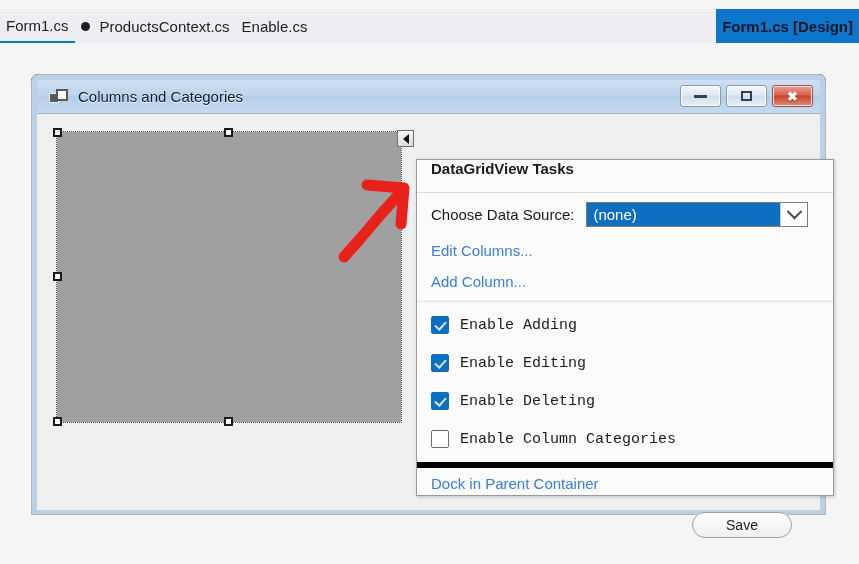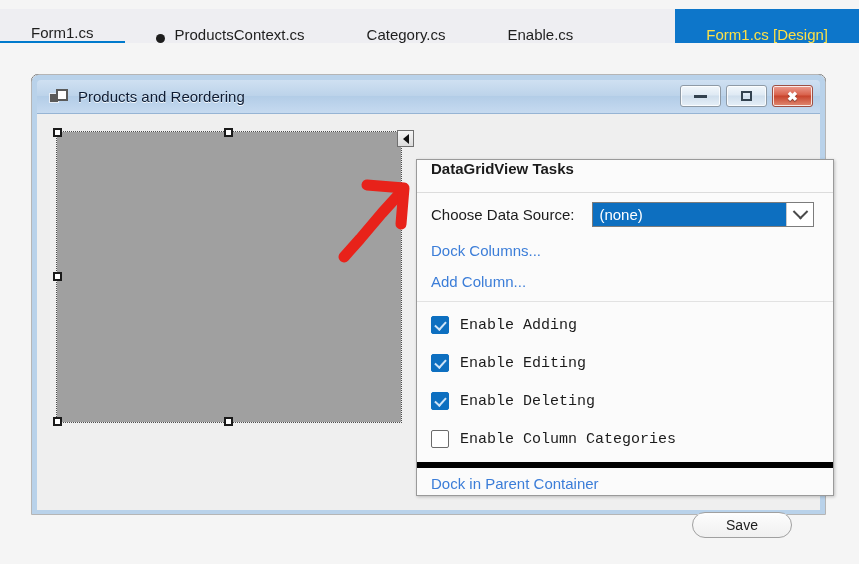--- a/index.html
+++ b/index.html
@@ -11,33 +11,33 @@
   }
   .root{position:relative;width:859px;height:564px;}
 
   
   .tabstrip{
     position:absolute;left:0;top:9px;width:859px;height:34px;
     background:#eeeef2;
     display:flex;align-items:stretch;
   }
   .tab{
-    display:flex;align-items:flex-end;
-    padding:0 31px;
+    display:flex;align-items:center;
+    padding:0 6px;
     font-size:15px;color:#1e1e1e;
     white-space:nowrap;
     position:relative;
   }
   .tab .dirty-dot{
     width:9px;height:9px;border-radius:50%;
     background:#1e1e1e;margin-right:10px;flex:0 0 auto;
   }
   .tab.preview{ border-bottom:2px solid #007acc; }
   .tab.active{
-    background:#0d76ca;color:#fde047;font-weight:normal;
+    background:#0d76ca;color:#0f172a;font-weight:bold;
   }
   .tabstrip-filler{flex:1 1 auto;background:#eeeef2;}
 
   
   .designer{
     position:absolute;left:0;top:43px;width:859px;height:521px;
     background:#f5f5f5;
   }
 
   
@@ -162,21 +162,21 @@
     padding:0 0 0 14px;
     border-bottom:1px solid #dcdcdc;
     background:#fbfbfb;
   }
   .tasks-title{font-size:15px;font-weight:bold;color:#1b1b1b;}
   .tasks-body{padding:0;}
   .row{display:flex;align-items:center;padding:0 14px;}
   .row-datasource{height:42px;}
   .lbl{font-size:15px;color:#1b1b1b;}
   .combo{
-    margin-left:18px;width:222px;height:25px;
+    margin-left:12px;width:222px;height:25px;
     border:1px solid #7c7c7c;box-sizing:border-box;
     background:#0369a1;display:flex;align-items:stretch;
   }
   .combo-value{
     flex:1 1 auto;background:#0d6fc0;color:#ffffff;
     display:flex;align-items:center;padding-left:6px;font-size:15px;
   }
   .combo-arrow{
     width:26px;flex:0 0 auto;background:#ffffff;border-left:1px solid #c9c9c9;
     display:flex;align-items:center;justify-content:center;
@@ -214,41 +214,38 @@
 
   <div class="tabstrip">
     <div class="tab preview">
       <span>Form1.cs</span>
     </div>
     <div class="tab">
       <span class="dirty-dot"></span>
       <span>ProductsContext.cs</span>
     </div>
     <div class="tab">
-      <span>Category.cs</span>
-    </div>
-    <div class="tab">
       <span>Enable.cs</span>
     </div>
     <div class="tabstrip-filler"></div>
     <div class="tab active">
       <span>Form1.cs [Design]</span>
     </div>
   </div>
 
   <div class="designer">
 
     <div class="winform">
 
       <div class="titlebar">
         <span class="form-icon">
           <span class="sq1"></span>
             <span class="sq2"></span>
         </span>
-        <span class="form-title">Products and Reordering</span>
+        <span class="form-title">Columns and Categories</span>
 
         <div class="wincontrols">
           <div class="wbtn">
             <span class="g-min"></span>
           </div>
           <div class="wbtn">
             <span class="g-max"></span>
           </div>
           <div class="wbtn close">
             <span class="g-close">✖</span>
@@ -291,21 +288,21 @@
         <div class="row row-datasource">
           <span class="lbl">Choose Data Source:</span>
           <div class="combo">
             <span class="combo-value">(none)</span>
             <span class="combo-arrow">
               <span class="chev"></span>
             </span>
           </div>
         </div>
 
-        <div class="link">Dock Columns...</div>
+        <div class="link">Edit Columns...</div>
         <div class="link">Add Column...</div>
 
         <div class="sep"></div>
 
         <div class="cbrow">
           <span class="cbox on"></span>
           <span class="cblabel">Enable Adding</span>
         </div>
         <div class="cbrow">
           <span class="cbox on"></span>

